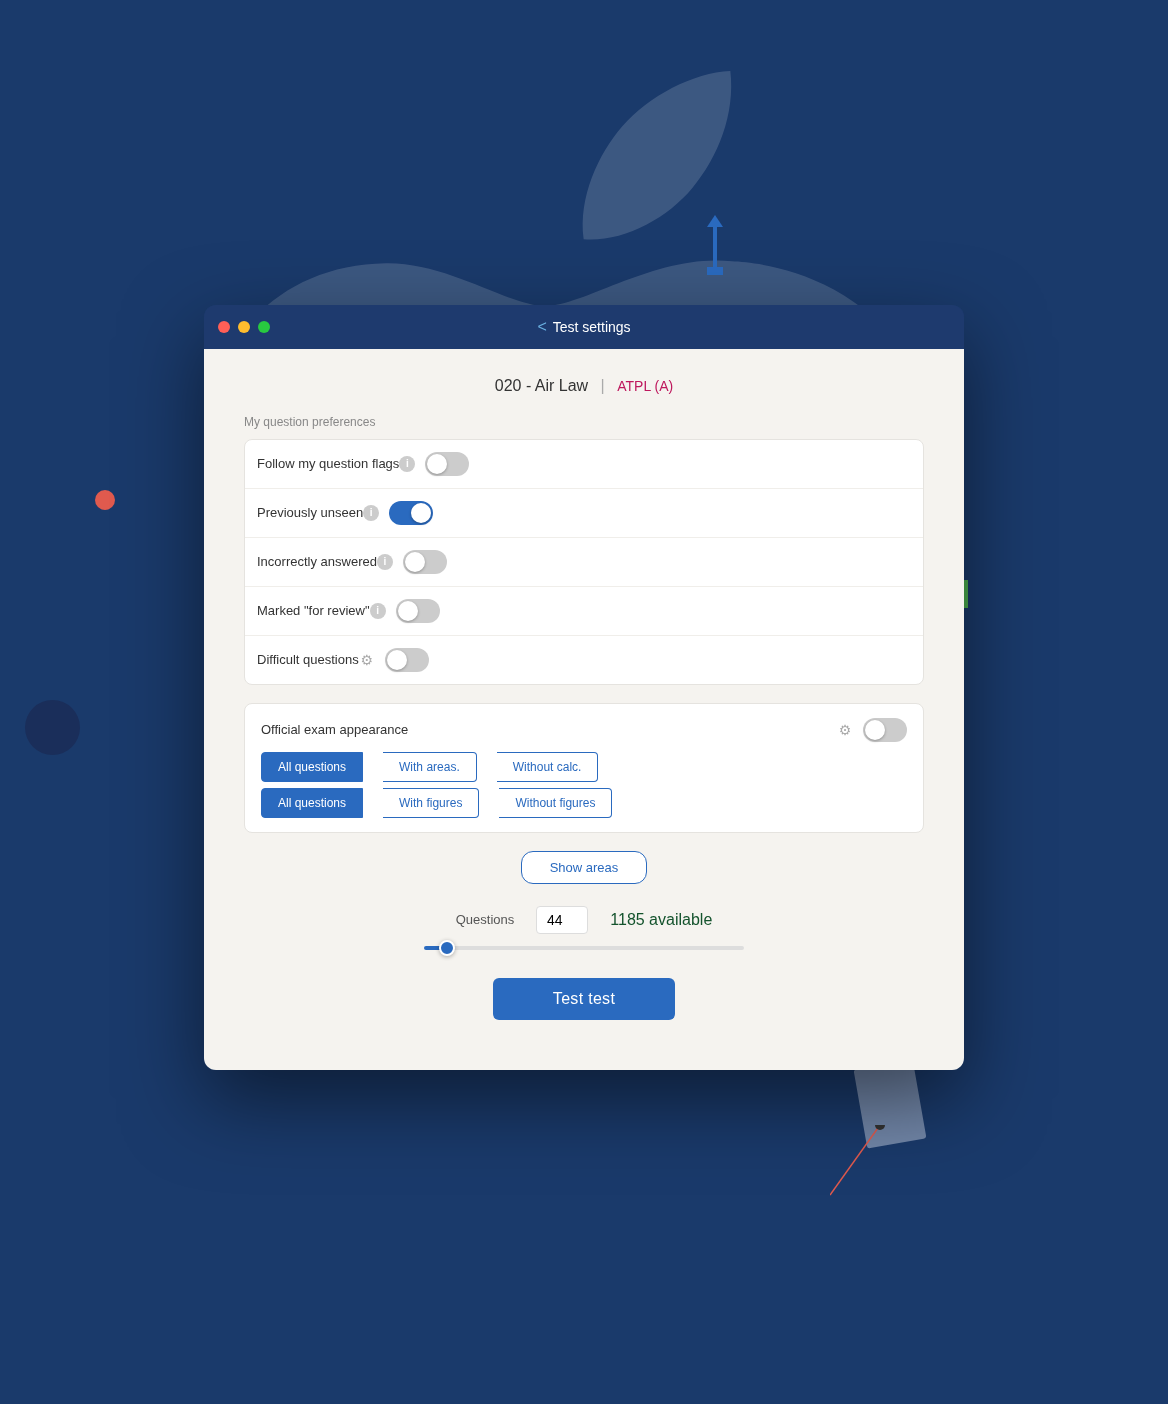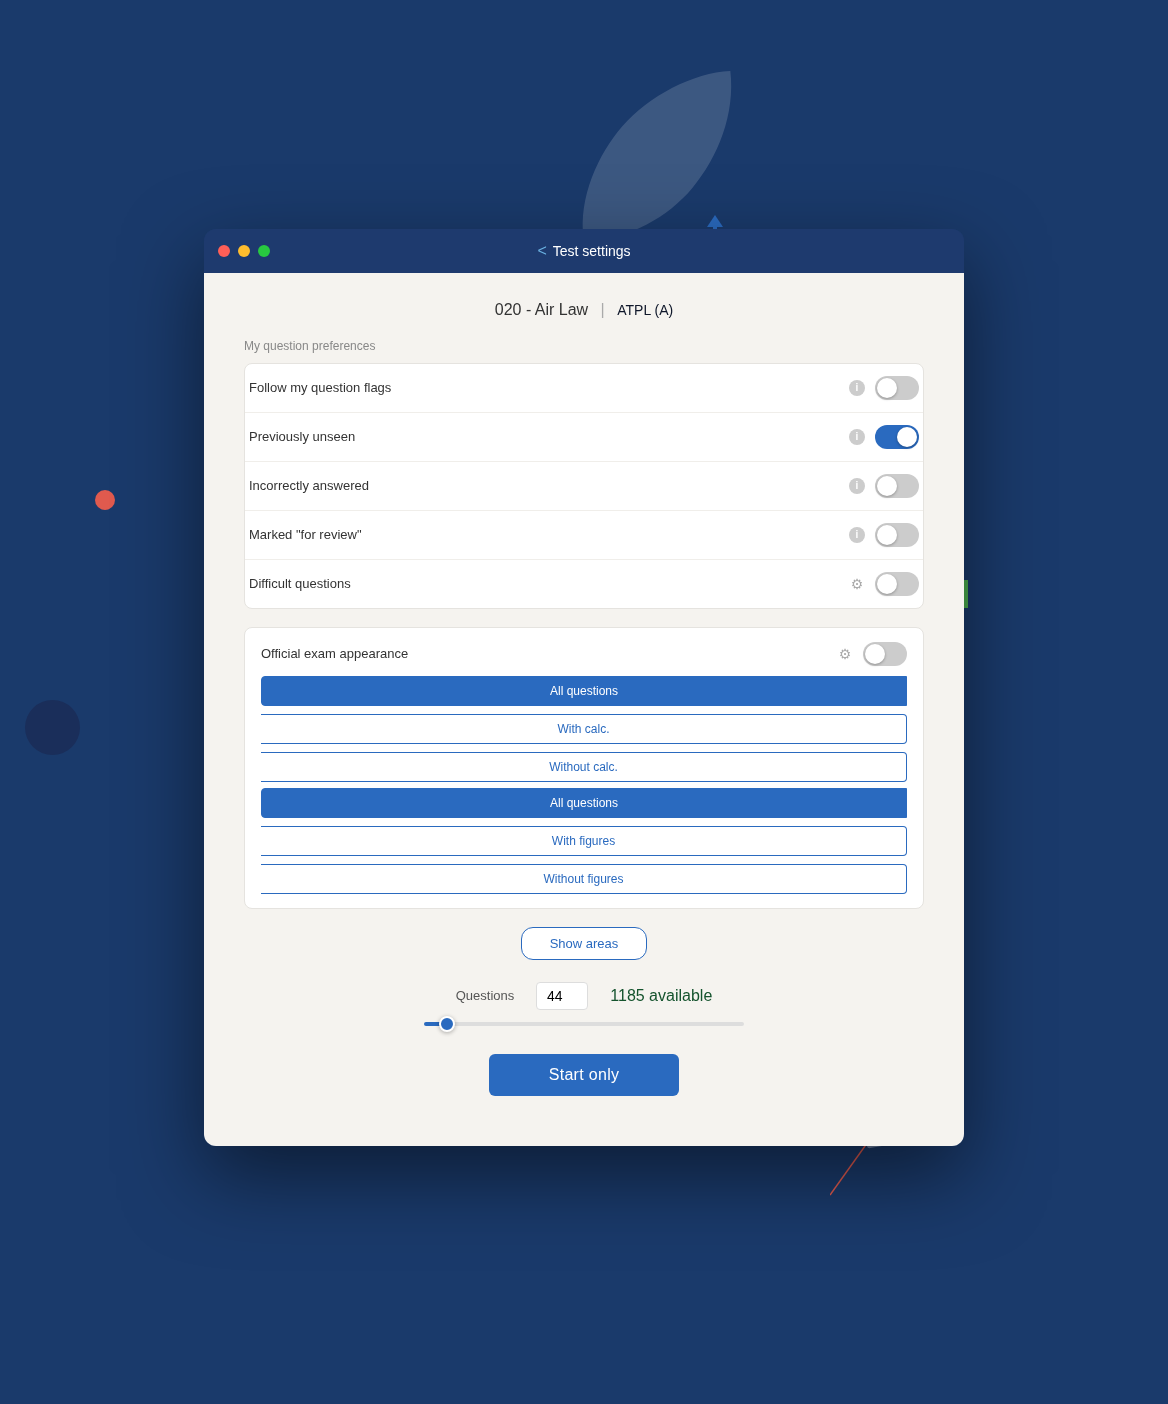--- a/index.html
+++ b/index.html
@@ -97,21 +97,21 @@
       color: #333;
       margin-bottom: 20px;
     }
 
     .page-title .separator {
       color: #aaa;
       margin: 0 8px;
     }
 
     .page-title .subtitle {
-      color: #0f172a;
+      color: #be185d;
       font-size: 14px;
     }
 
     .section-label {
       font-size: 12px;
       color: #888;
       margin-bottom: 10px;
       text-transform: none;
     }
 
@@ -120,22 +120,22 @@
       border-radius: 8px;
       padding: 0;
       margin-bottom: 18px;
       overflow: hidden;
       border: 1px solid #e5e3df;
     }
 
     .card-row {
       display: flex;
       align-items: center;
-      justify-content: space-between;
-      padding: 12px 4px;
+      justify-content: flex-start;
+      padding: 12px 12px;
       border-bottom: 1px solid #f0eeea;
     }
 
     .card-row:last-child {
       border-bottom: none;
     }
 
     .row-label {
       font-size: 13px;
       color: #333;
@@ -218,23 +218,22 @@
       justify-content: space-between;
       margin-bottom: 0;
     }
 
     .filter-card-row:last-of-type {
       margin-bottom: 0;
     }
 
     .button-group {
       display: flex;
-      gap: 8px;
+      gap: 20px;
       margin-top: 10px;
-      flex-direction: column;
     }
 
     .btn-seg {
       padding: 7px 16px;
       font-size: 12px;
       border: 1px solid #2a6abf;
       background: #fff;
       color: #2a6abf;
       cursor: pointer;
       border-radius: 4px;
@@ -487,21 +486,21 @@
           <label class="toggle">
             <div class="toggle-track">
               <div class="toggle-thumb"></div>
             </div>
           </label>
         </div>
       </div>
 
       <div class="button-group">
         <button class="btn-seg active">All questions</button>
-        <button class="btn-seg">With calc.</button>
+        <button class="btn-seg">With areas.</button>
         <button class="btn-seg">Without calc.</button>
       </div>
 
       <div class="button-group" style="margin-top:6px;">
         <button class="btn-seg active">All questions</button>
         <button class="btn-seg">With figures</button>
         <button class="btn-seg">Without figures</button>
       </div>
     </div>
 
@@ -510,16 +509,16 @@
     <div class="questions-row">
       <span class="questions-label">Questions</span>
       <input type="number" class="questions-input" value="44" style="">
       <span class="available-text">1185 available</span>
     </div>
 
     <div class="slider-container">
       <input type="range" class="slider" min="0" max="100" value="5" style="">
     </div>
 
-    <button class="start-btn">Start only</button>
+    <button class="start-btn">Test test</button>
 
   </div>
 </div>
 
 </body></html>

